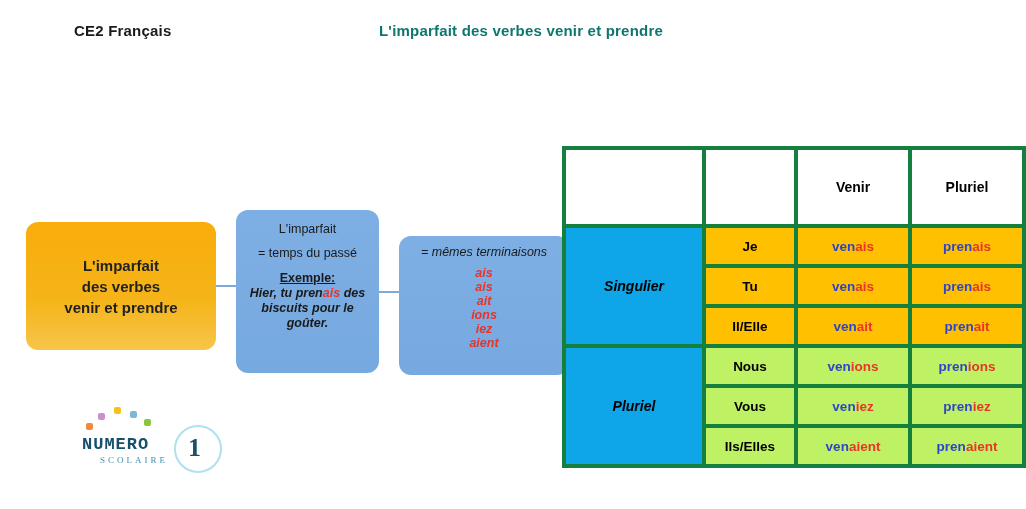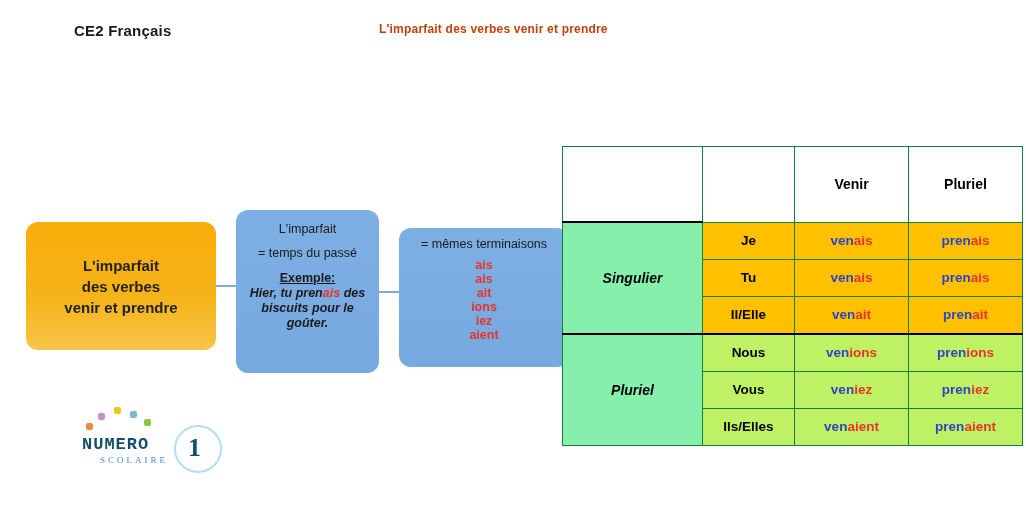--- a/index.html
+++ b/index.html
@@ -26,23 +26,23 @@
     top: 22px;
     font-size: 15px;
     font-weight: bold;
     color: #1a1a1a;
     letter-spacing: 0.2px;
   }
   .hdr-center {
     position: absolute;
     left: 379px;
     top: 22px;
-    font-size: 12px;
-    font-weight: bold;
-    color: #c2410c;
+    font-size: 15px;
+    font-weight: bold;
+    color: #0f766e;
     letter-spacing: 0.2px;
   }
 
   
   .flow-box {
     position: absolute;
     box-sizing: border-box;
     border-radius: 12px;
     text-align: center;
   }
@@ -83,29 +83,30 @@
   }
   .box-mid .sent {
     font-style: italic;
     font-weight: bold;
     line-height: 15px;
   }
   .box-mid .sent .red { color: #e8342a; }
 
   .box-right {
     left: 399px;
-    top: 228px;
+    top: 236px;
     width: 170px;
     height: 139px;
     background: #76a9e0;
     background: linear-gradient(180deg, #7eafe4 0%, #76a9e0 100%);
     color: #1a1a1a;
     font-size: 12.5px;
     line-height: 16px;
     padding-top: 9px;
+    font-style: italic;
   }
   .box-right .t1 { line-height: 15px; margin-bottom: 6px; }
   .box-right .endings {
     color: #e8342a;
     font-weight: bold;
     font-size: 12.5px;
     line-height: 14px;
   }
 
   .connector {
@@ -170,38 +171,38 @@
 
   
   .tbl {
     position: absolute;
     left: 562px;
     top: 146px;
     border-collapse: collapse;
     table-layout: fixed;
   }
   .tbl td, .tbl th {
-    border: 1px solid #15803d;
+    border: 4px solid #15803d;
     text-align: center;
     vertical-align: middle;
     font-size: 13.5px;
     padding: 0;
     height: 36px;
   }
   .col-group { width: 140px; }
   .col-pron  { width: 92px; }
   .col-verb  { width: 114px; }
 
   .tbl .hdr-row td { height: 74px; font-weight: bold; font-size: 14px; }
   .tbl .hdr-row td.empty { border-bottom: 2px solid #000; }
   .tbl .grp {
     font-style: italic;
     font-weight: bold;
     font-size: 14px;
-    background: #86efac;
+    background: #0ea5e9;
     margin-left: 20px;
   }
   .tbl .grp.sing { border-bottom: 2px solid #000; }
   .tbl .pron { font-weight: bold; }
   .tbl .sep-bottom { border-bottom: 2px solid #000; }
 
   .y1 { background: #ffc000; }
   .o1 { background: #bef264; }
   .cellv { font-weight: bold; }
   .blue { color: #2f45c5; }

